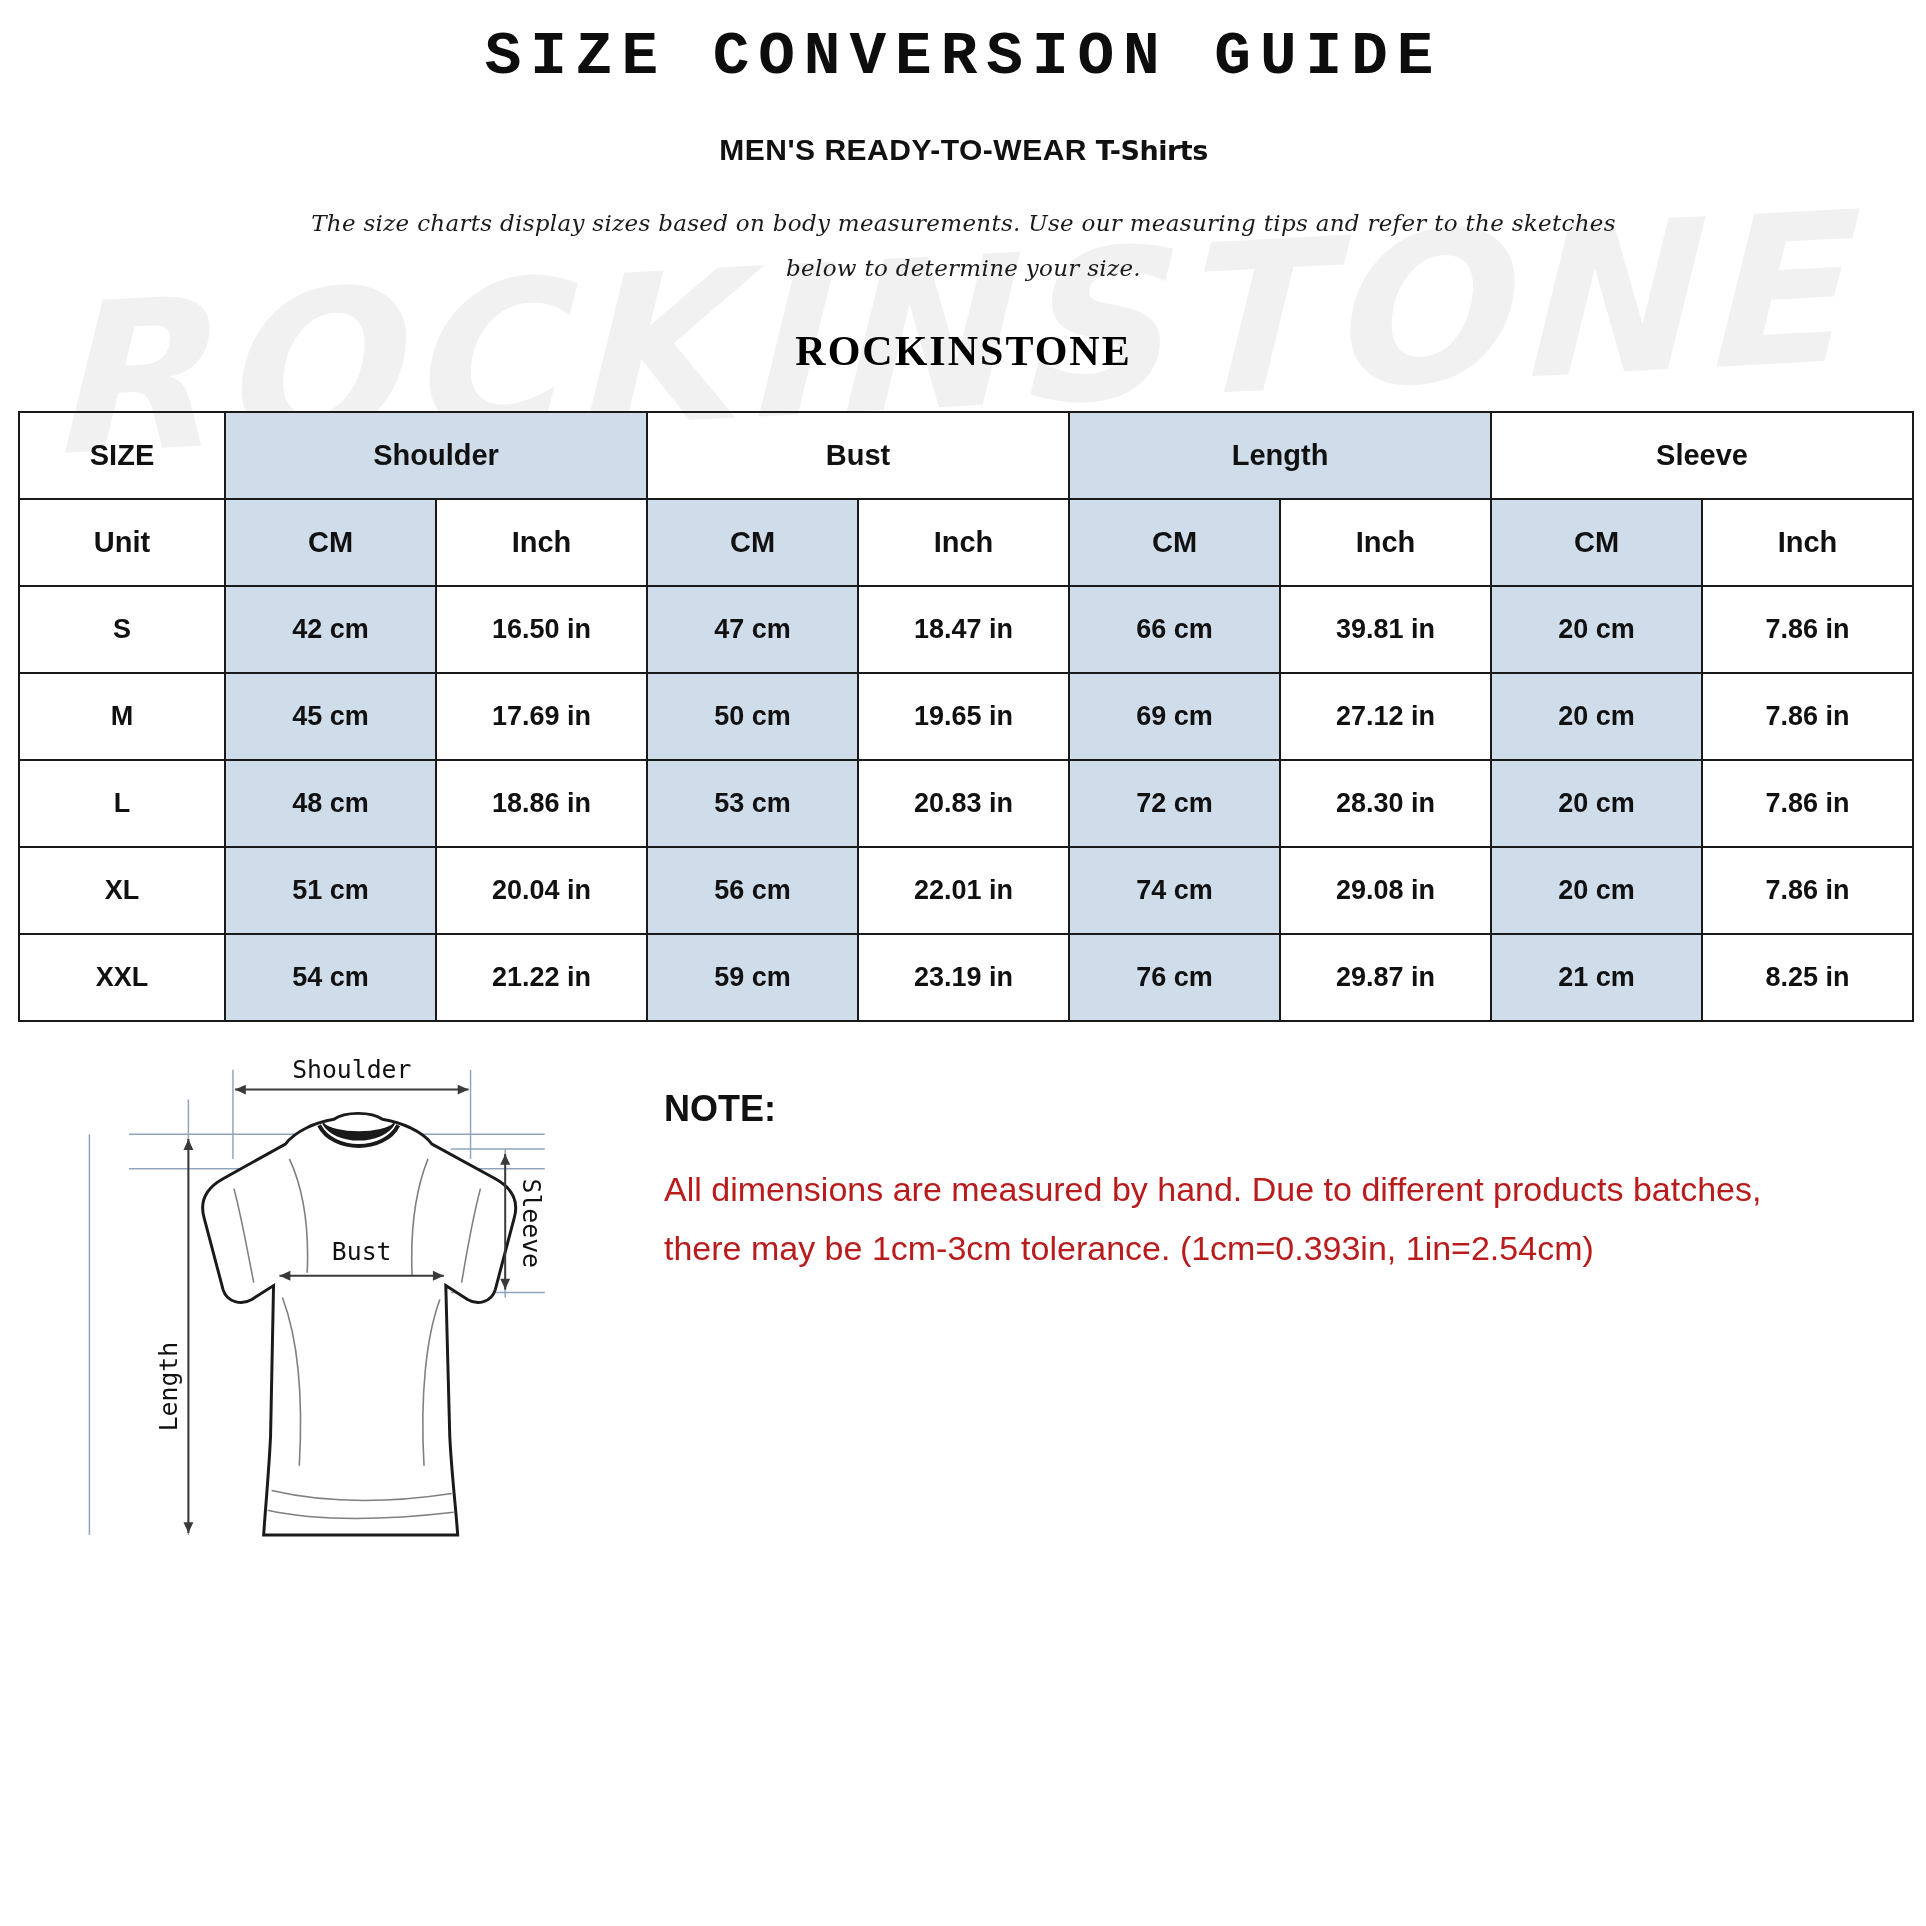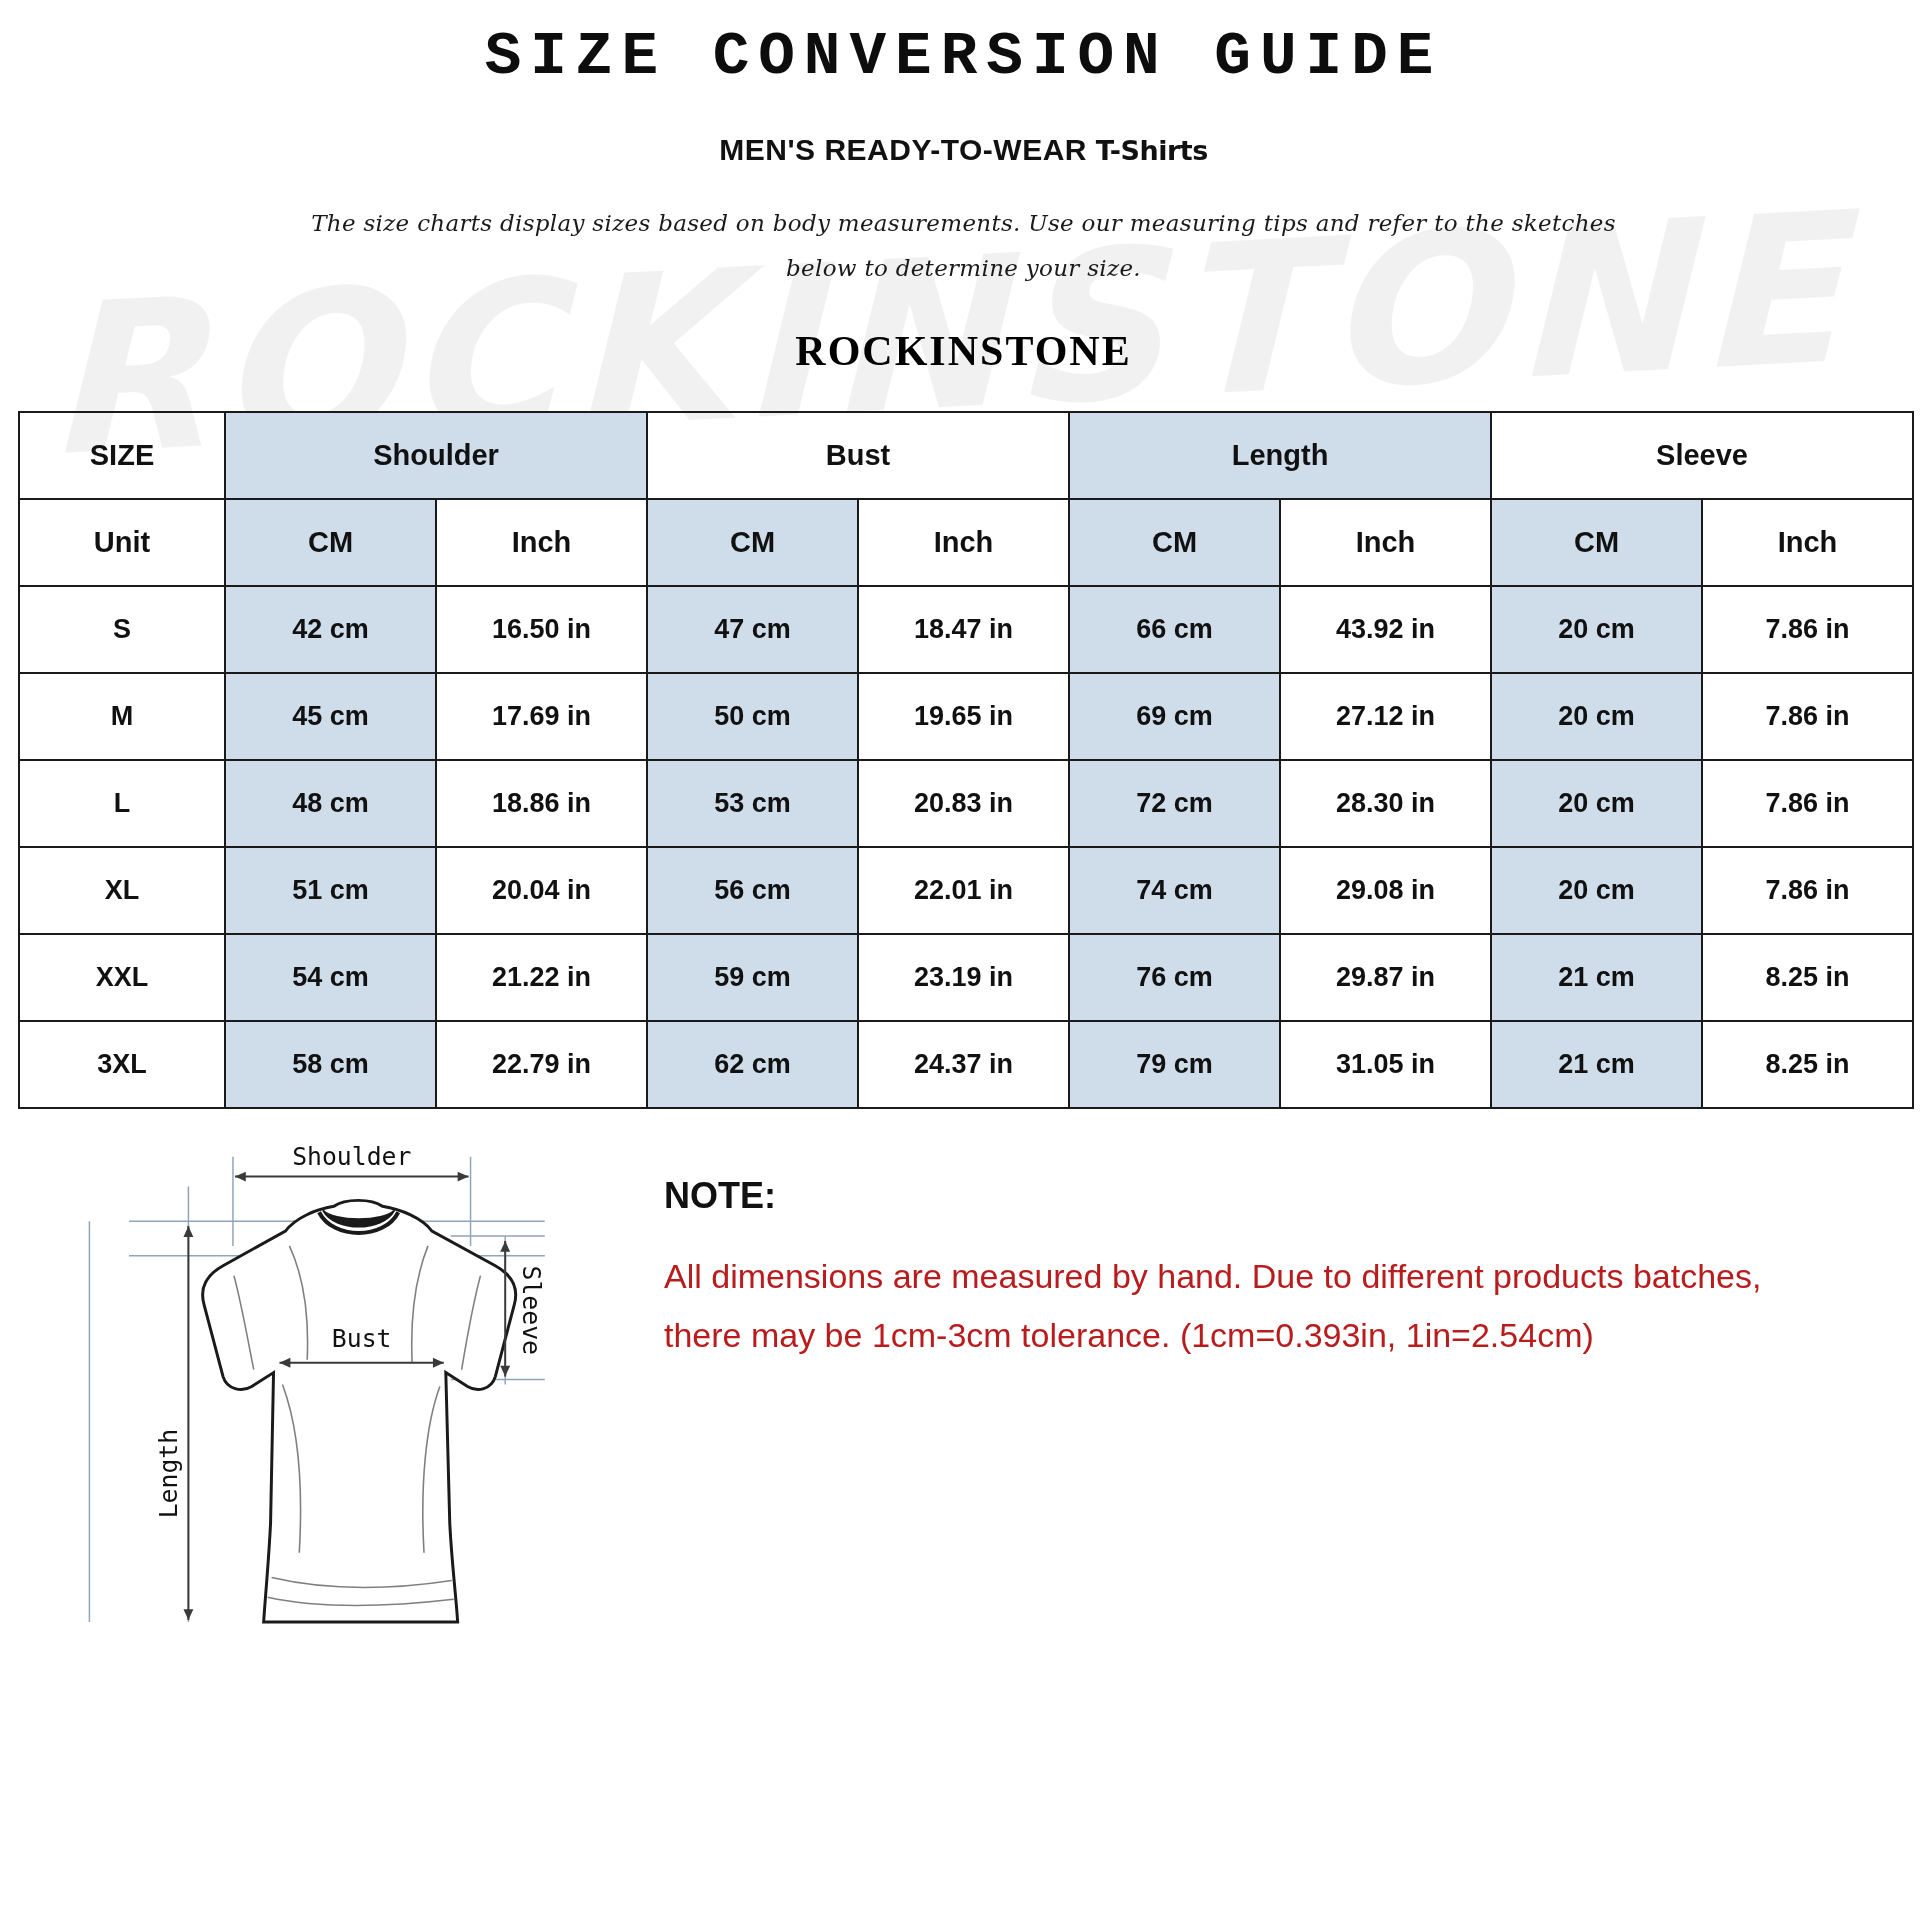--- a/index.html
+++ b/index.html
@@ -200,21 +200,21 @@
     </thead>
     <tbody>
 
       <tr>
         <td class="size-label">S</td>
         <td class="num shade">42 cm</td>
         <td class="num">16.50 in</td>
         <td class="num shade">47 cm</td>
         <td class="num">18.47 in</td>
         <td class="num shade">66 cm</td>
-        <td class="num">43.92 in</td>
+        <td class="num">39.81 in</td>
         <td class="num shade">20 cm</td>
         <td class="num">7.86 in</td>
       </tr>
 
       <tr>
         <td class="size-label">M</td>
         <td class="num shade">45 cm</td>
         <td class="num">17.69 in</td>
         <td class="num shade">50 cm</td>
         <td class="num">19.65 in</td>
@@ -253,31 +253,20 @@
         <td class="num shade">54 cm</td>
         <td class="num">21.22 in</td>
         <td class="num shade">59 cm</td>
         <td class="num">23.19 in</td>
         <td class="num shade">76 cm</td>
         <td class="num">29.87 in</td>
         <td class="num shade">21 cm</td>
         <td class="num">8.25 in</td>
       </tr>
 
-      <tr>
-        <td class="size-label">3XL</td>
-        <td class="num shade">58 cm</td>
-        <td class="num">22.79 in</td>
-        <td class="num shade">62 cm</td>
-        <td class="num">24.37 in</td>
-        <td class="num shade">79 cm</td>
-        <td class="num">31.05 in</td>
-        <td class="num shade">21 cm</td>
-        <td class="num">8.25 in</td>
-      </tr>
     </tbody>
   </table>
 
   <div class="bottom">
 
     <div class="sketch">
       <svg width="594" height="515" viewBox="0 0 600 520">
 
         <g stroke="#8fa5bb" stroke-width="1.5" fill="none">
           <line x1="160" y1="60" x2="160" y2="500"></line>

